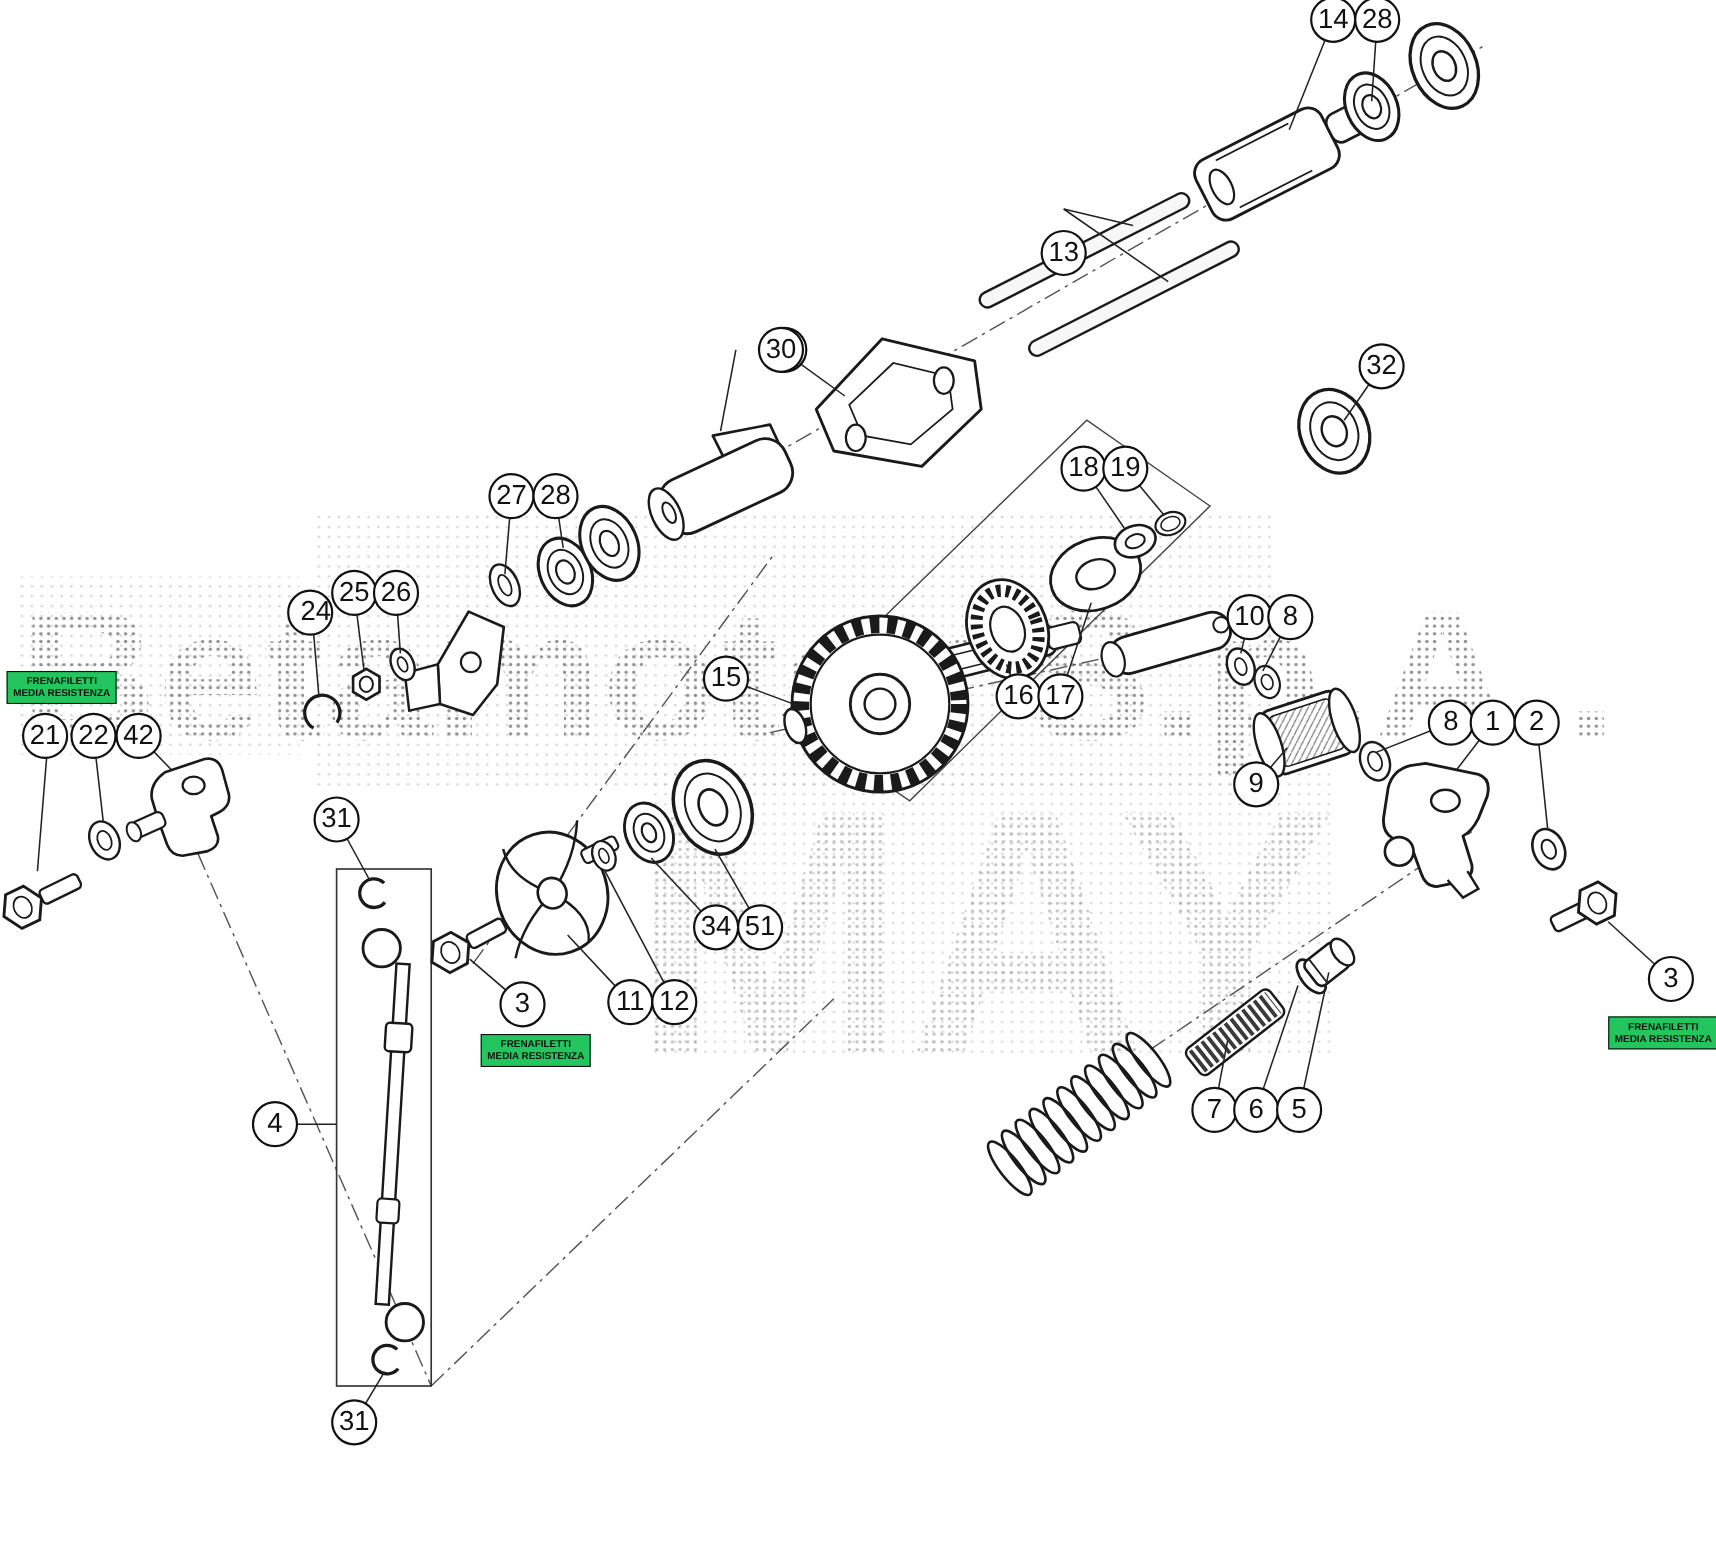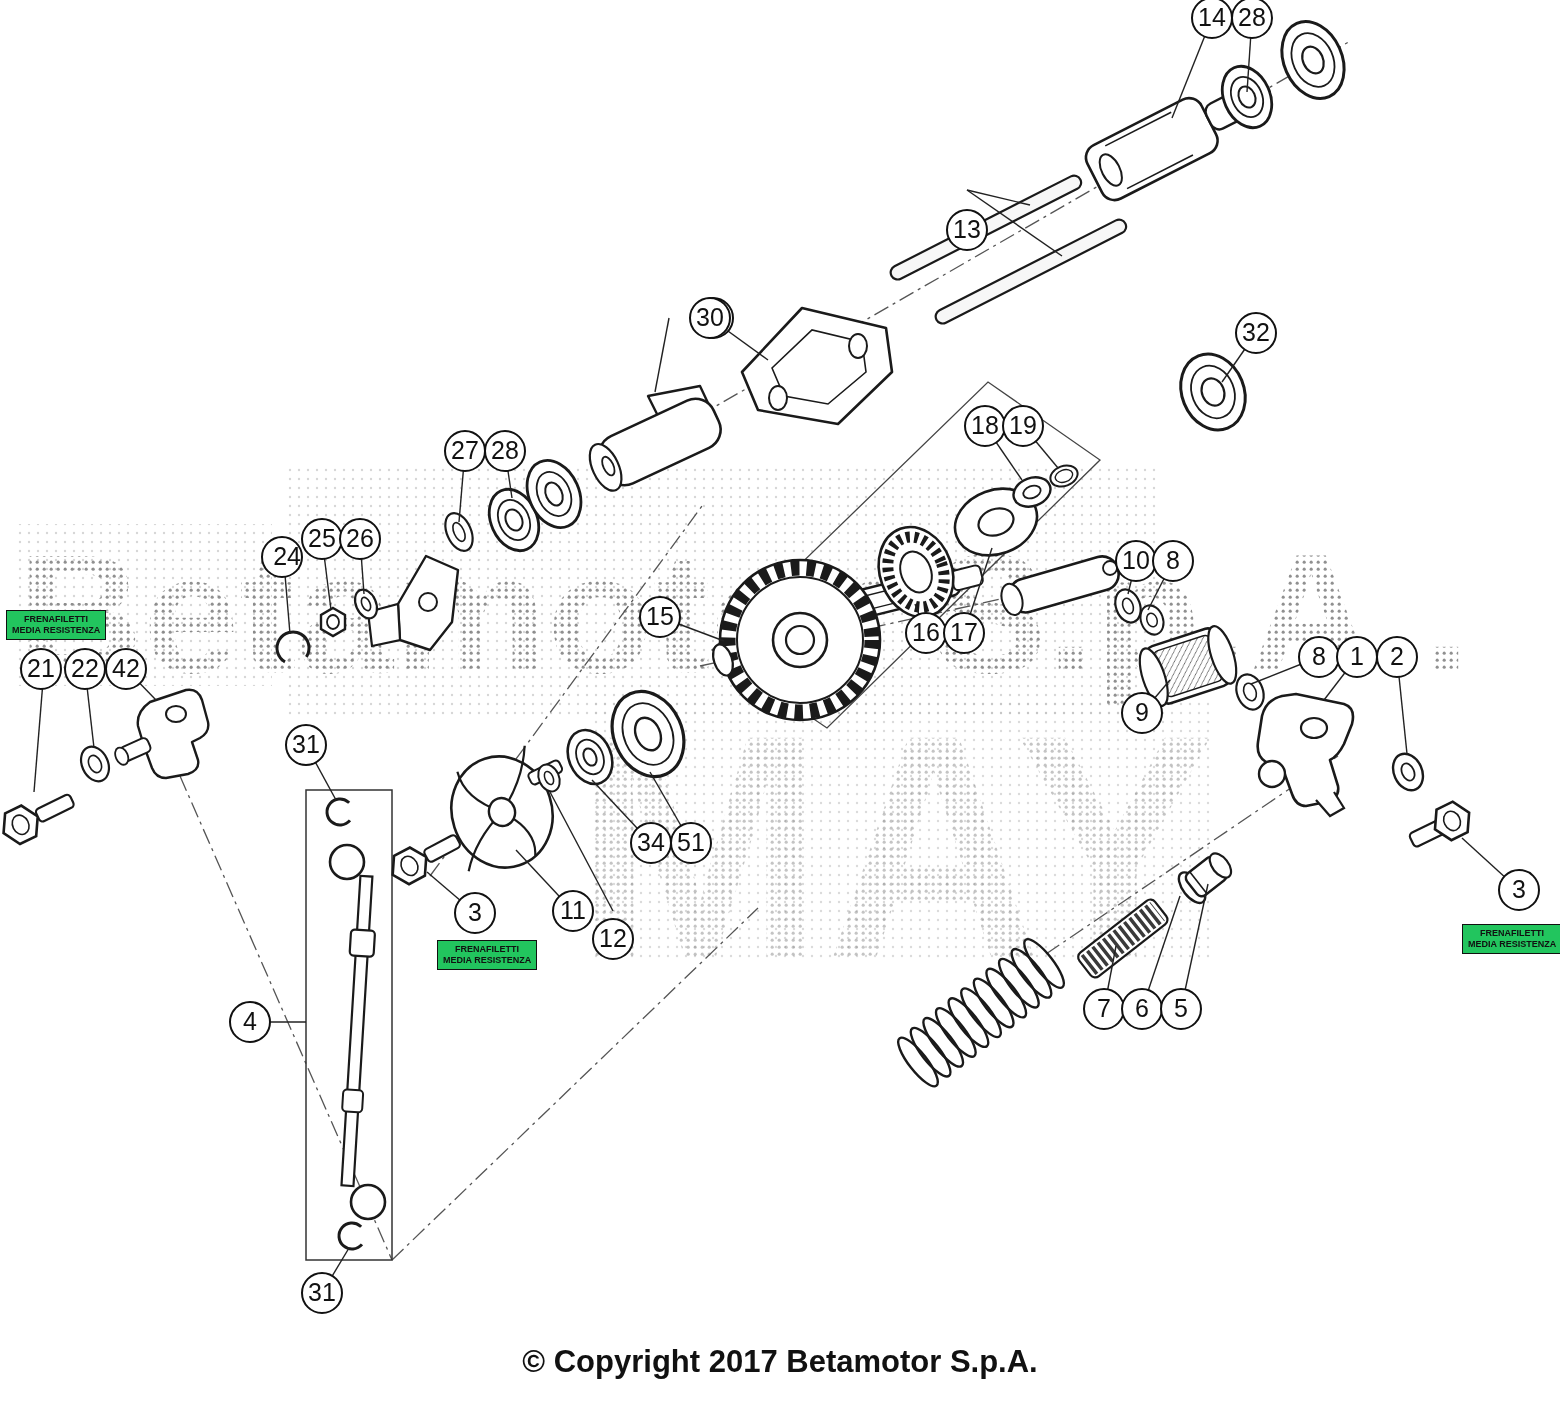--- a/index.html
+++ b/index.html
@@ -388,21 +388,21 @@
       <div class="callout" style="left: 105px; top: 648px;">42</div>
       <div class="callout" style="left: 1298px; top: 636px;">8</div>
       <div class="callout" style="left: 1336px; top: 636px;">1</div>
       <div class="callout" style="left: 1376px; top: 636px;">2</div>
       <div class="callout" style="left: 1121px; top: 692px;">9</div>
       <div class="callout" style="left: 285px; top: 724px;">31</div>
       <div class="callout" style="left: 630px; top: 822px;">34</div>
       <div class="callout" style="left: 670px; top: 822px;">51</div>
       <div class="callout" style="left: 454px; top: 892px;">3</div>
       <div class="callout" style="left: 552px; top: 890px;">11</div>
-      <div class="callout" style="left: 592px; top: 890px; margin-top: 28px;">12</div>
+      <div class="callout" style="left: 592px; top: 890px;">12</div>
       <div class="callout" style="left: 1498px; top: 869px;">3</div>
       <div class="callout" style="left: 1083px; top: 988px;">7</div>
       <div class="callout" style="left: 1121px; top: 988px;">6</div>
       <div class="callout" style="left: 1160px; top: 988px;">5</div>
       <div class="callout" style="left: 229px; top: 1001px;">4</div>
       <div class="callout" style="left: 301px; top: 1272px;">31</div>
     </div>
 
   <div id="label-layer">
       <div class="thread-label" style="left: 6px; top: 610px;">
@@ -412,14 +412,13 @@
       <div class="thread-label" style="left: 437px; top: 940px;">
         <div>FRENAFILETTI</div>
         <div>MEDIA RESISTENZA</div>
       </div>
       <div class="thread-label" style="left: 1462px; top: 924px;">
         <div>FRENAFILETTI</div>
         <div>MEDIA RESISTENZA</div>
       </div>
     </div>
 
-  <div class="copyright">© Copyright 2017 Betamotor S.p.A.</div>
 </div>
 
 </body></html>

